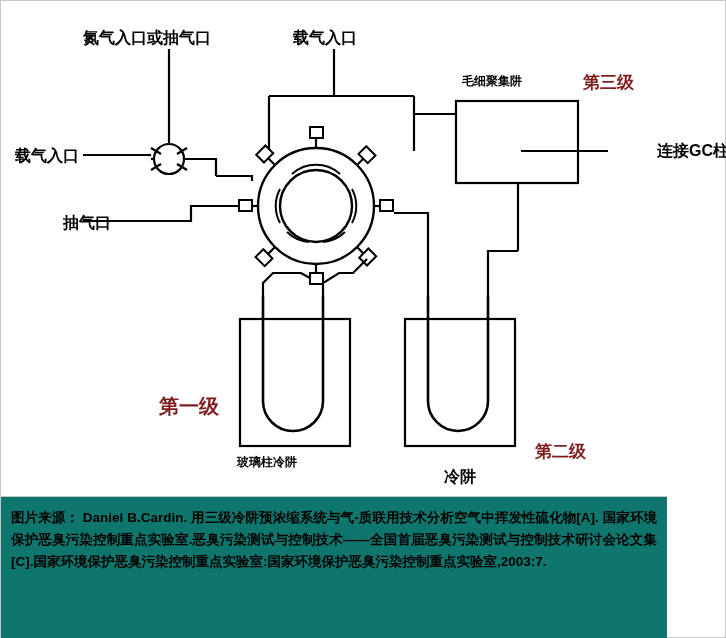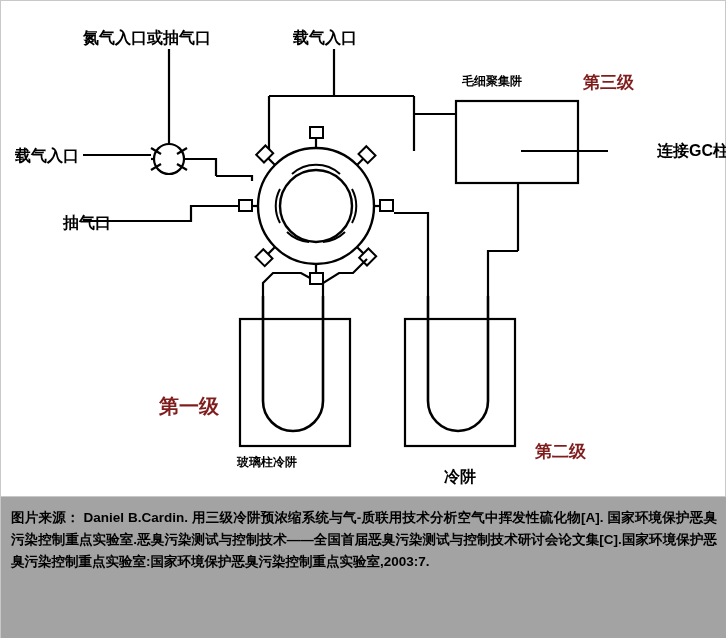--- a/index.html
+++ b/index.html
@@ -39,26 +39,26 @@
     white-space: nowrap;
     line-height: 1.1;
   }
   .lbl.red {
     color: #7f1d1d;
   }
   .caption-box {
     position: absolute;
     left: 0;
     top: 495px;
-    width: 726px;
+    width: 666px;
     height: 142px;
     box-sizing: border-box;
     border-top: 1px solid #c8c8c8;
     padding: 10px 10px 6px 10px;
-    background: #a3a3a3;
+    background: #0f766e;
   }
   .caption-text {
     font-family: "Liberation Sans", sans-serif;
     font-size: 13.5px;
     font-weight: bold;
     color: #000000;
     line-height: 1.62;
     text-align: justify;
   }
 </style>

